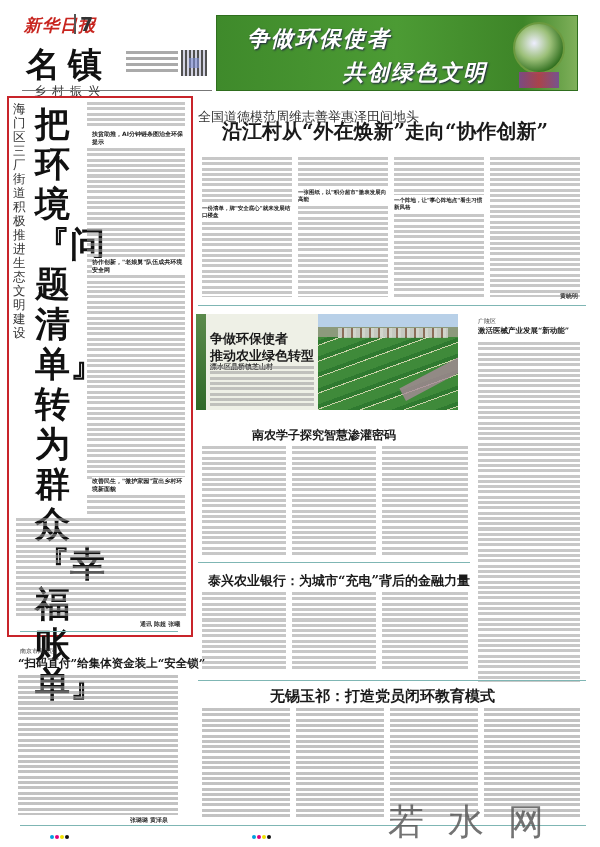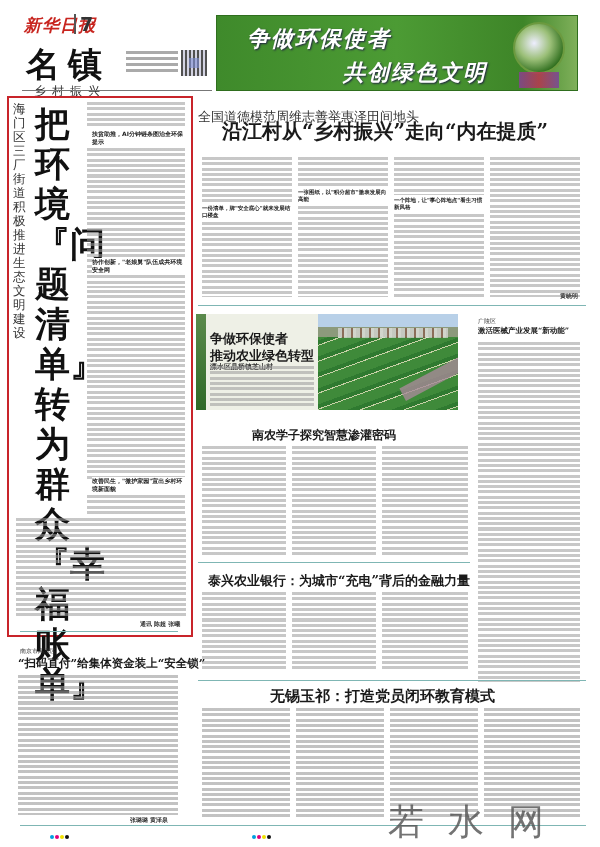--- a/index.html
+++ b/index.html
@@ -106,21 +106,21 @@
 <div class="txt" style="left:16px;top:518px;width:170px;height:100px;"></div>
 <div class="byline" style="left:140px;top:620px;">通讯 陈超 张曦</div>
 <div class="rule-h" style="left:20px;top:631px;width:158px;"></div>
 
 <div class="kicker" style="left:20px;top:647px;font-size:6px;">南京市高淳区</div>
 <div class="headline" style="left:18px;top:656px;font-size:11.5px;">“扫码直付”给集体资金装上“安全锁”</div>
 <div class="txt dense" style="left:18px;top:675px;width:160px;height:140px;"></div>
 <div class="byline" style="left:130px;top:816px;">张璐璐 黄泽泉</div>
 
 <div class="kicker" style="left:198px;top:108px;">全国道德模范周维志善举惠泽田间地头</div>
-<div class="headline" style="left:222px;top:118px;font-size:20px;">沿江村从“乡村振兴”走向“内在提质”</div>
+<div class="headline" style="left:222px;top:118px;font-size:20px;">沿江村从“外在焕新”走向“协作创新”</div>
 
 <div class="txt" style="left:202px;top:157px;width:90px;height:45px;"></div>
 <div class="subhead" style="left:202px;top:205px;width:90px;font-size:5.5px;line-height:7px;">一份清单，牌"安全底心"就来发展结口楼盘</div>
 <div class="txt" style="left:202px;top:222px;width:90px;height:75px;"></div>
 
 <div class="txt" style="left:298px;top:157px;width:90px;height:30px;"></div>
 <div class="subhead" style="left:298px;top:189px;width:90px;font-size:5.5px;line-height:7px;">一张图纸，以"积分超市"激表发展向高能</div>
 <div class="txt" style="left:298px;top:206px;width:90px;height:91px;"></div>
 
 <div class="txt" style="left:394px;top:157px;width:90px;height:38px;"></div>

